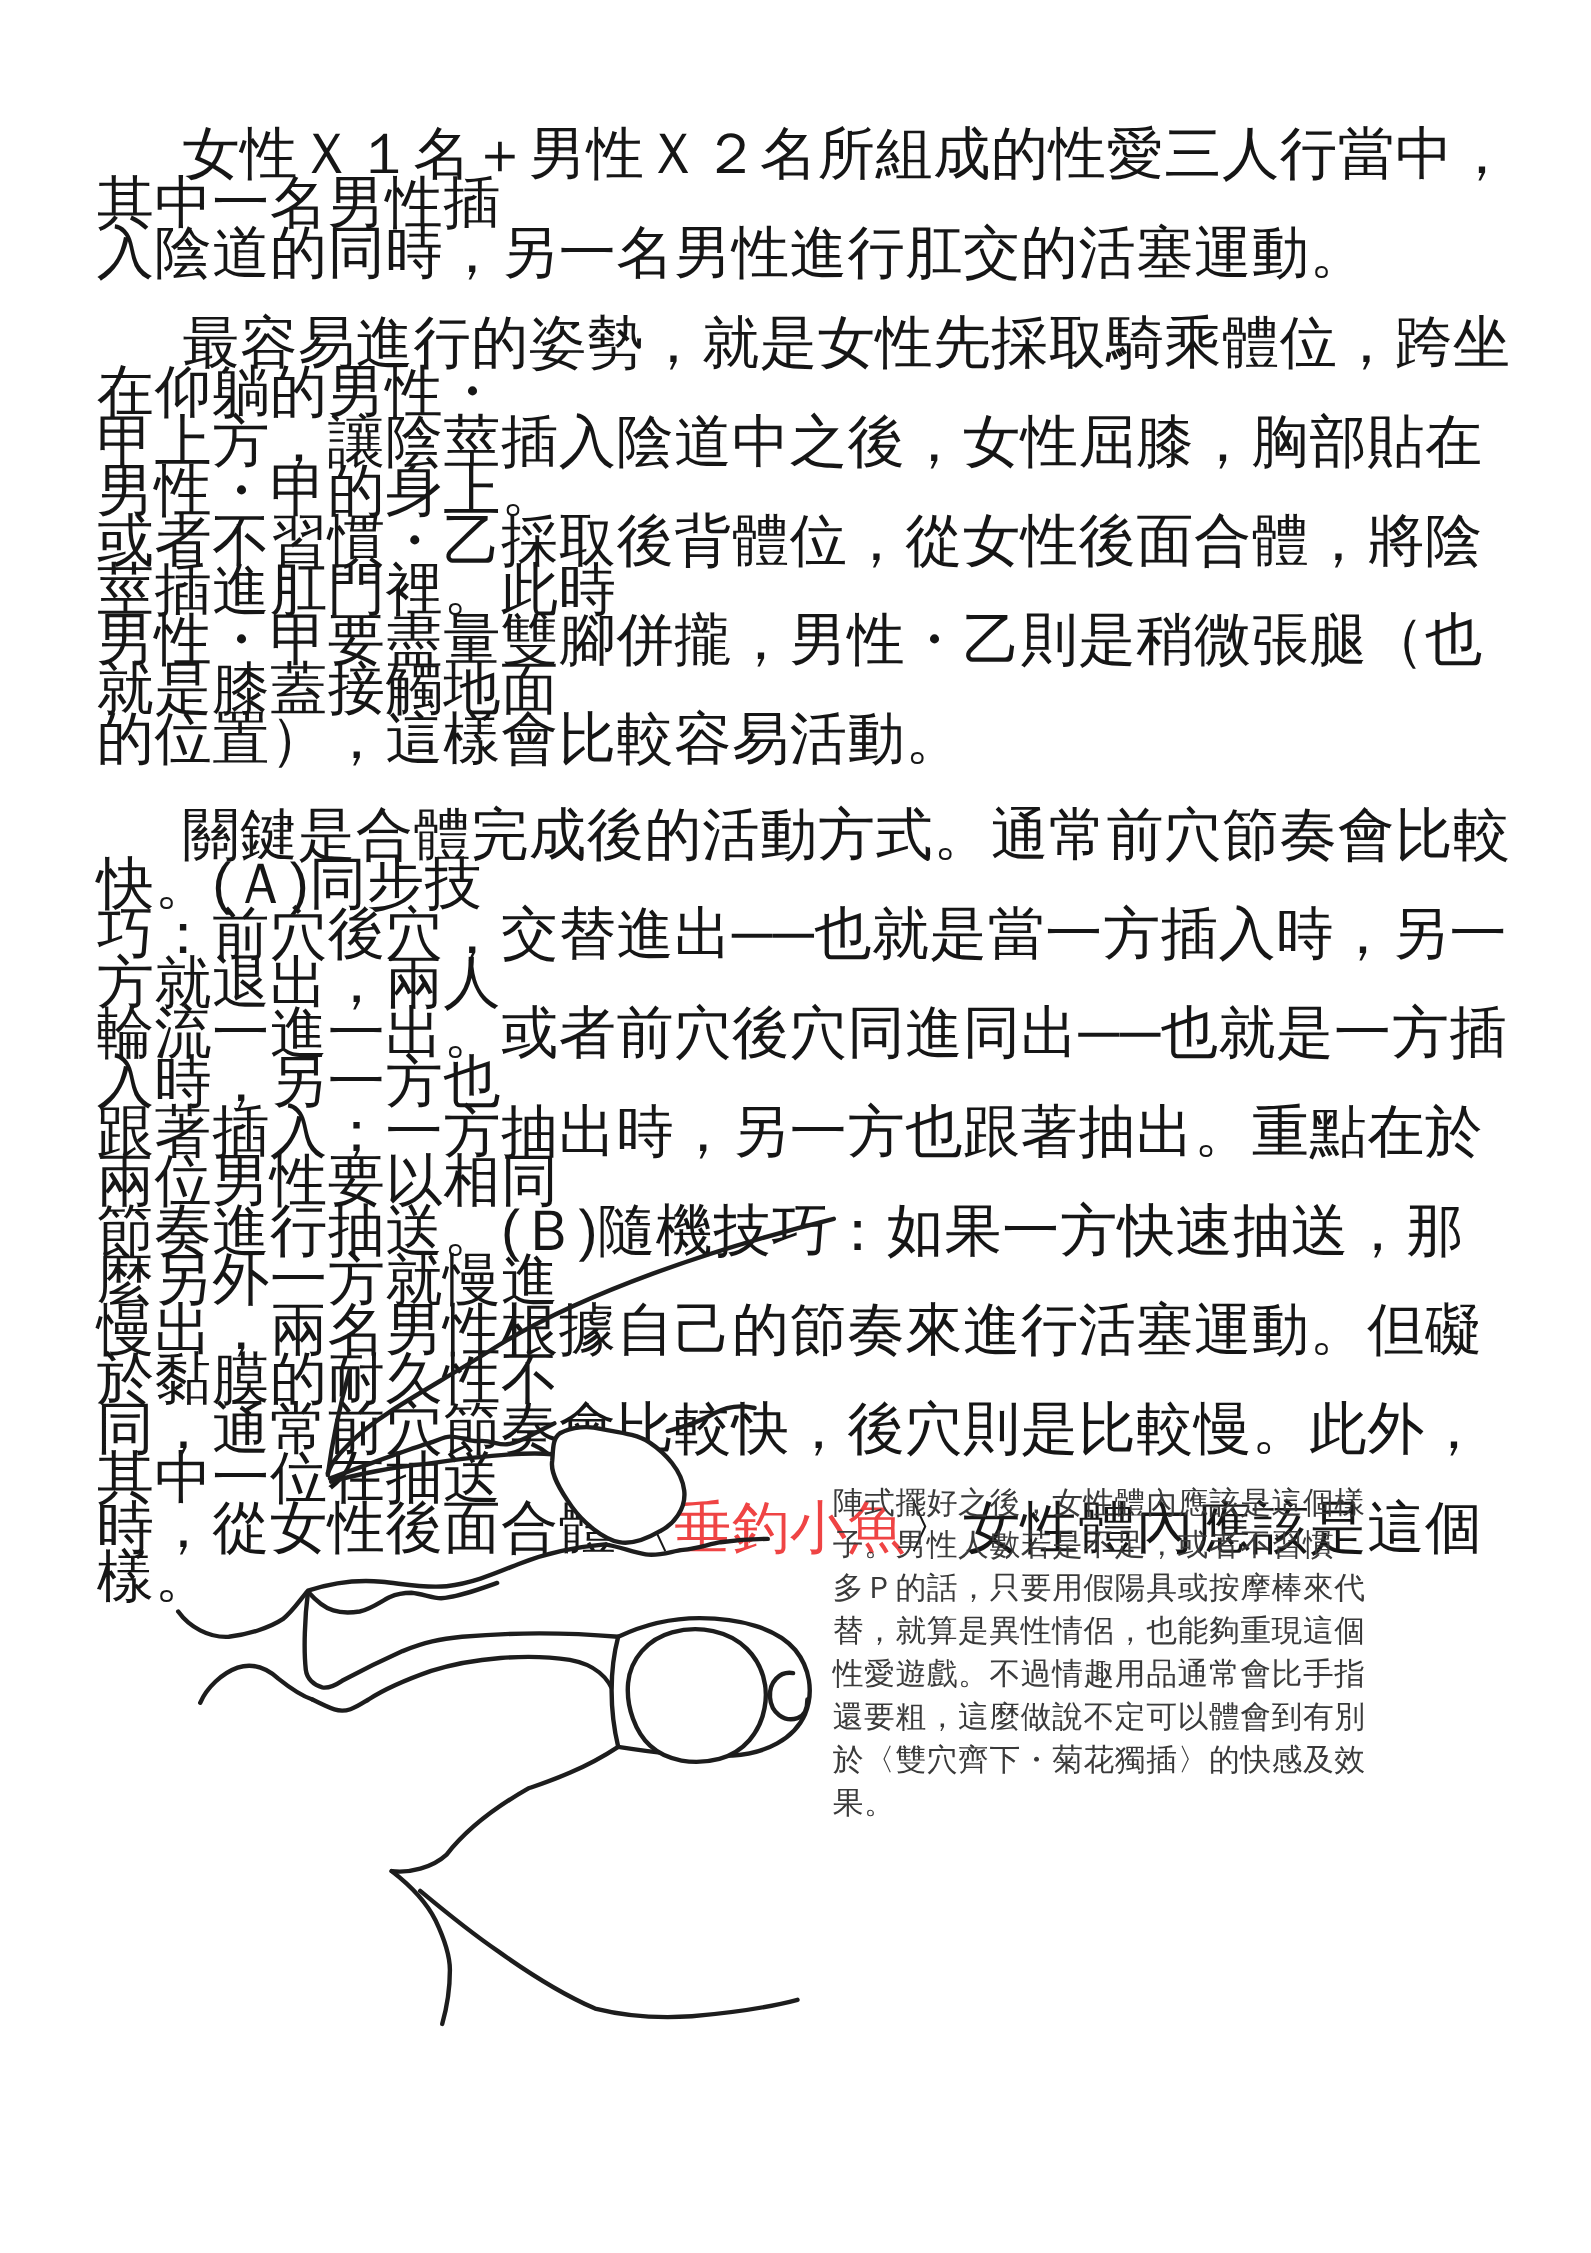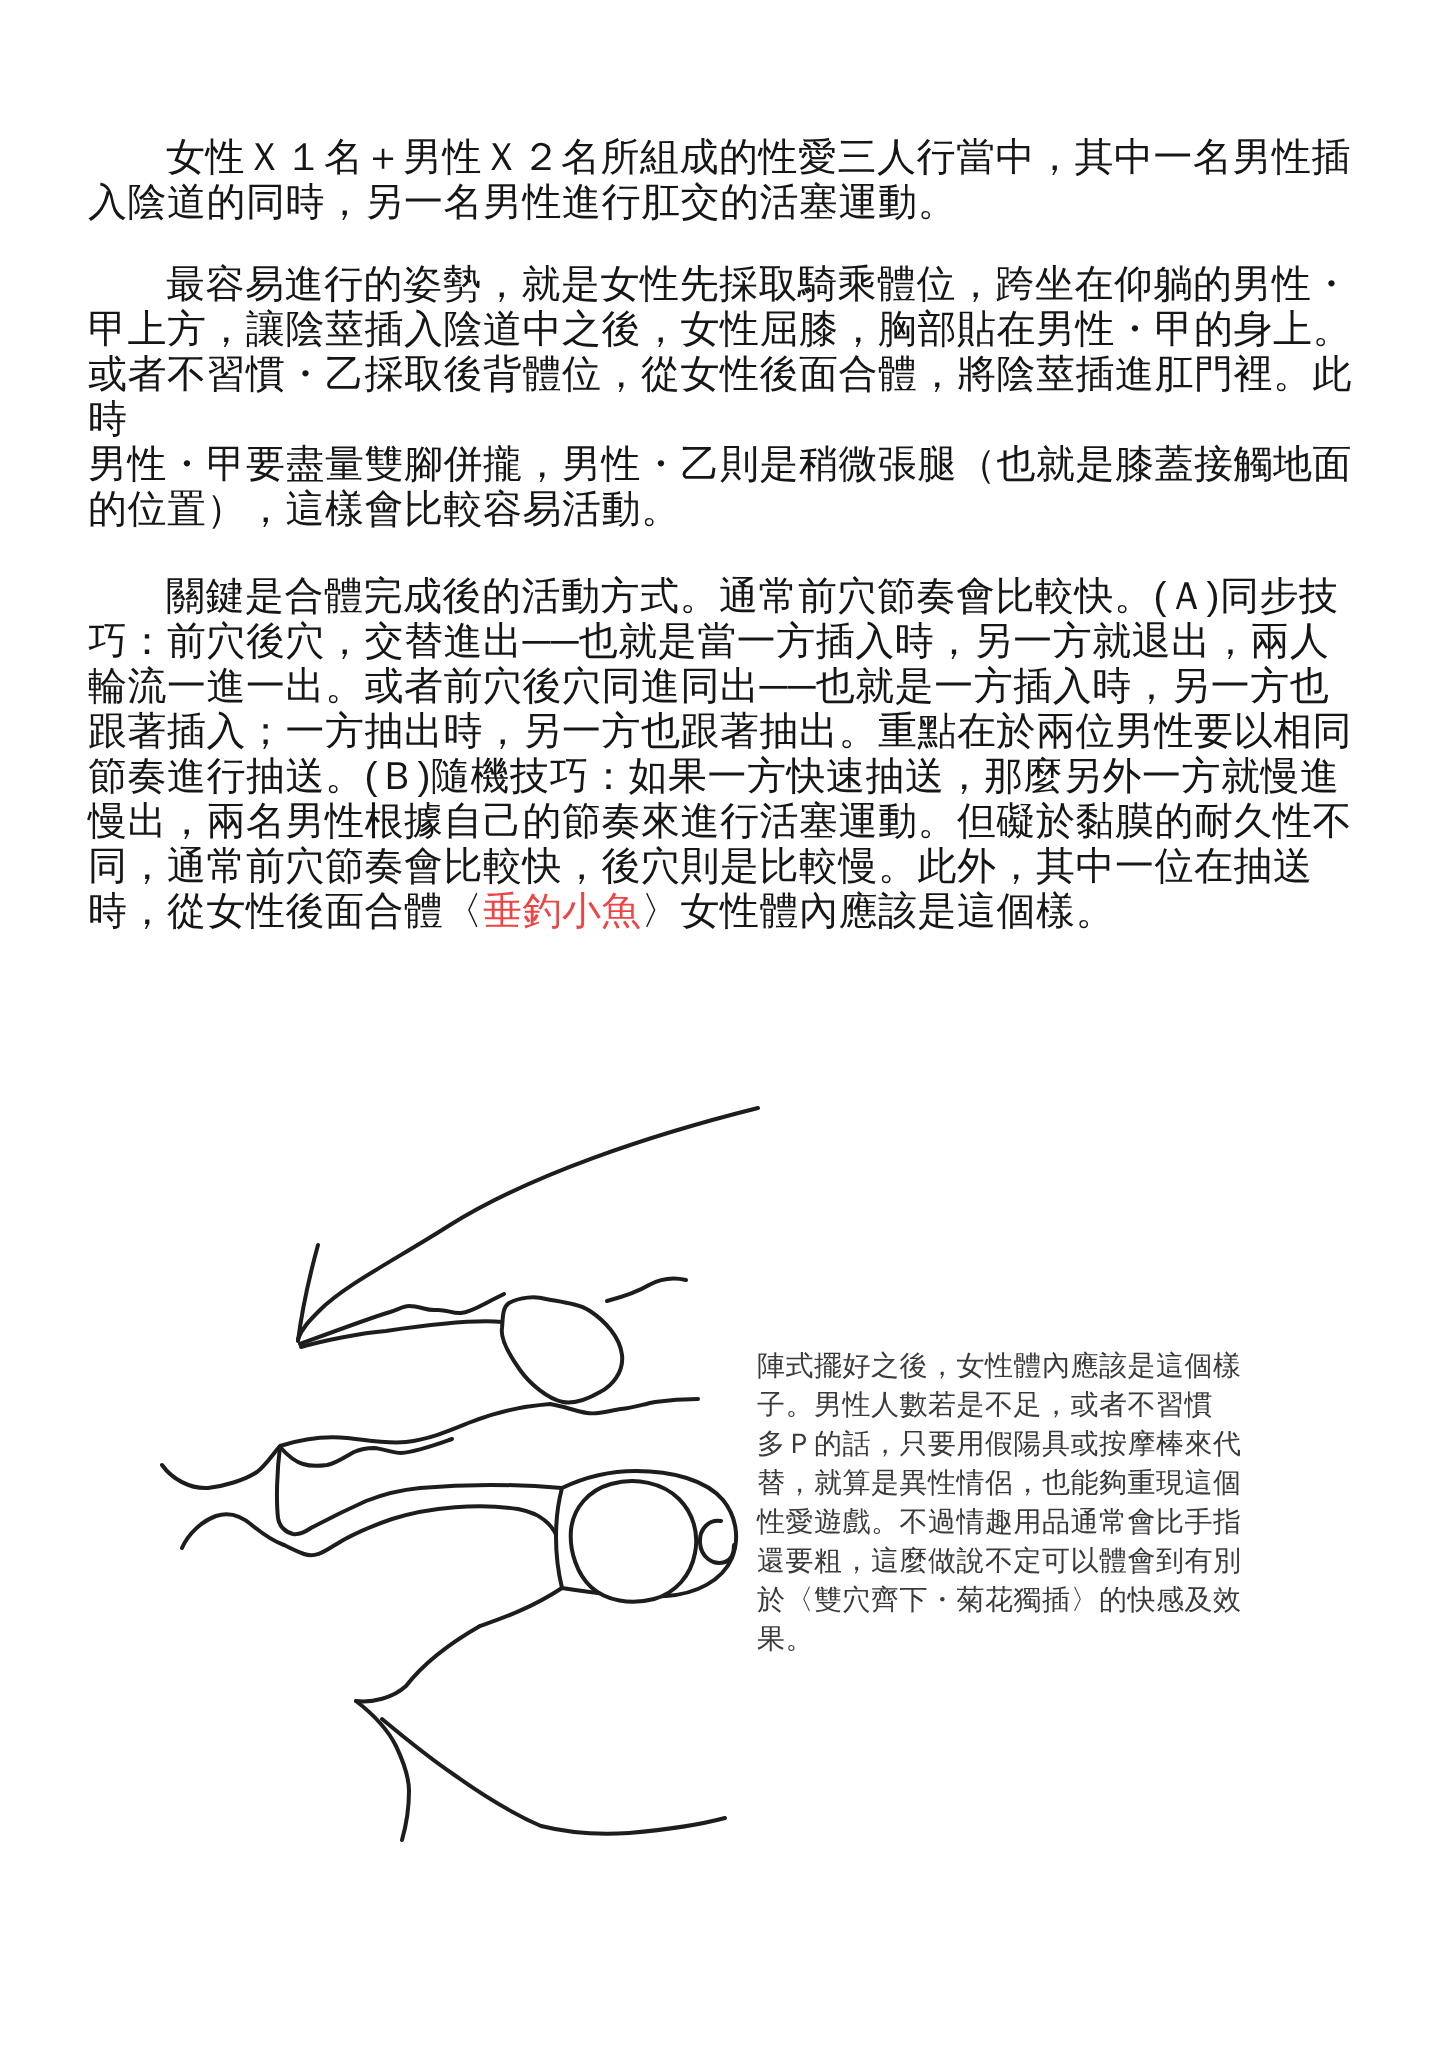--- a/index.html
+++ b/index.html
@@ -10,24 +10,24 @@
   body {
     position: relative;
     width: 1446px;
     height: 2048px;
     font-family: "Liberation Sans", sans-serif;
     overflow: hidden;
   }
   .text-col {
     position: absolute;
     left: 88px;
-    top: 134px;
+    top: 118px;
     width: 1286px;
     color: #161616;
-    font-size: 39px;
+    font-size: 52px;
     line-height: 45px;
     letter-spacing: 0.5px;
   }
   .para {
     margin: 0;
     white-space: pre-line;
     text-indent: 78px;
   }
   .para.mb1 { margin-bottom: 37px; }
   .para.mb2 { margin-bottom: 42px; }

